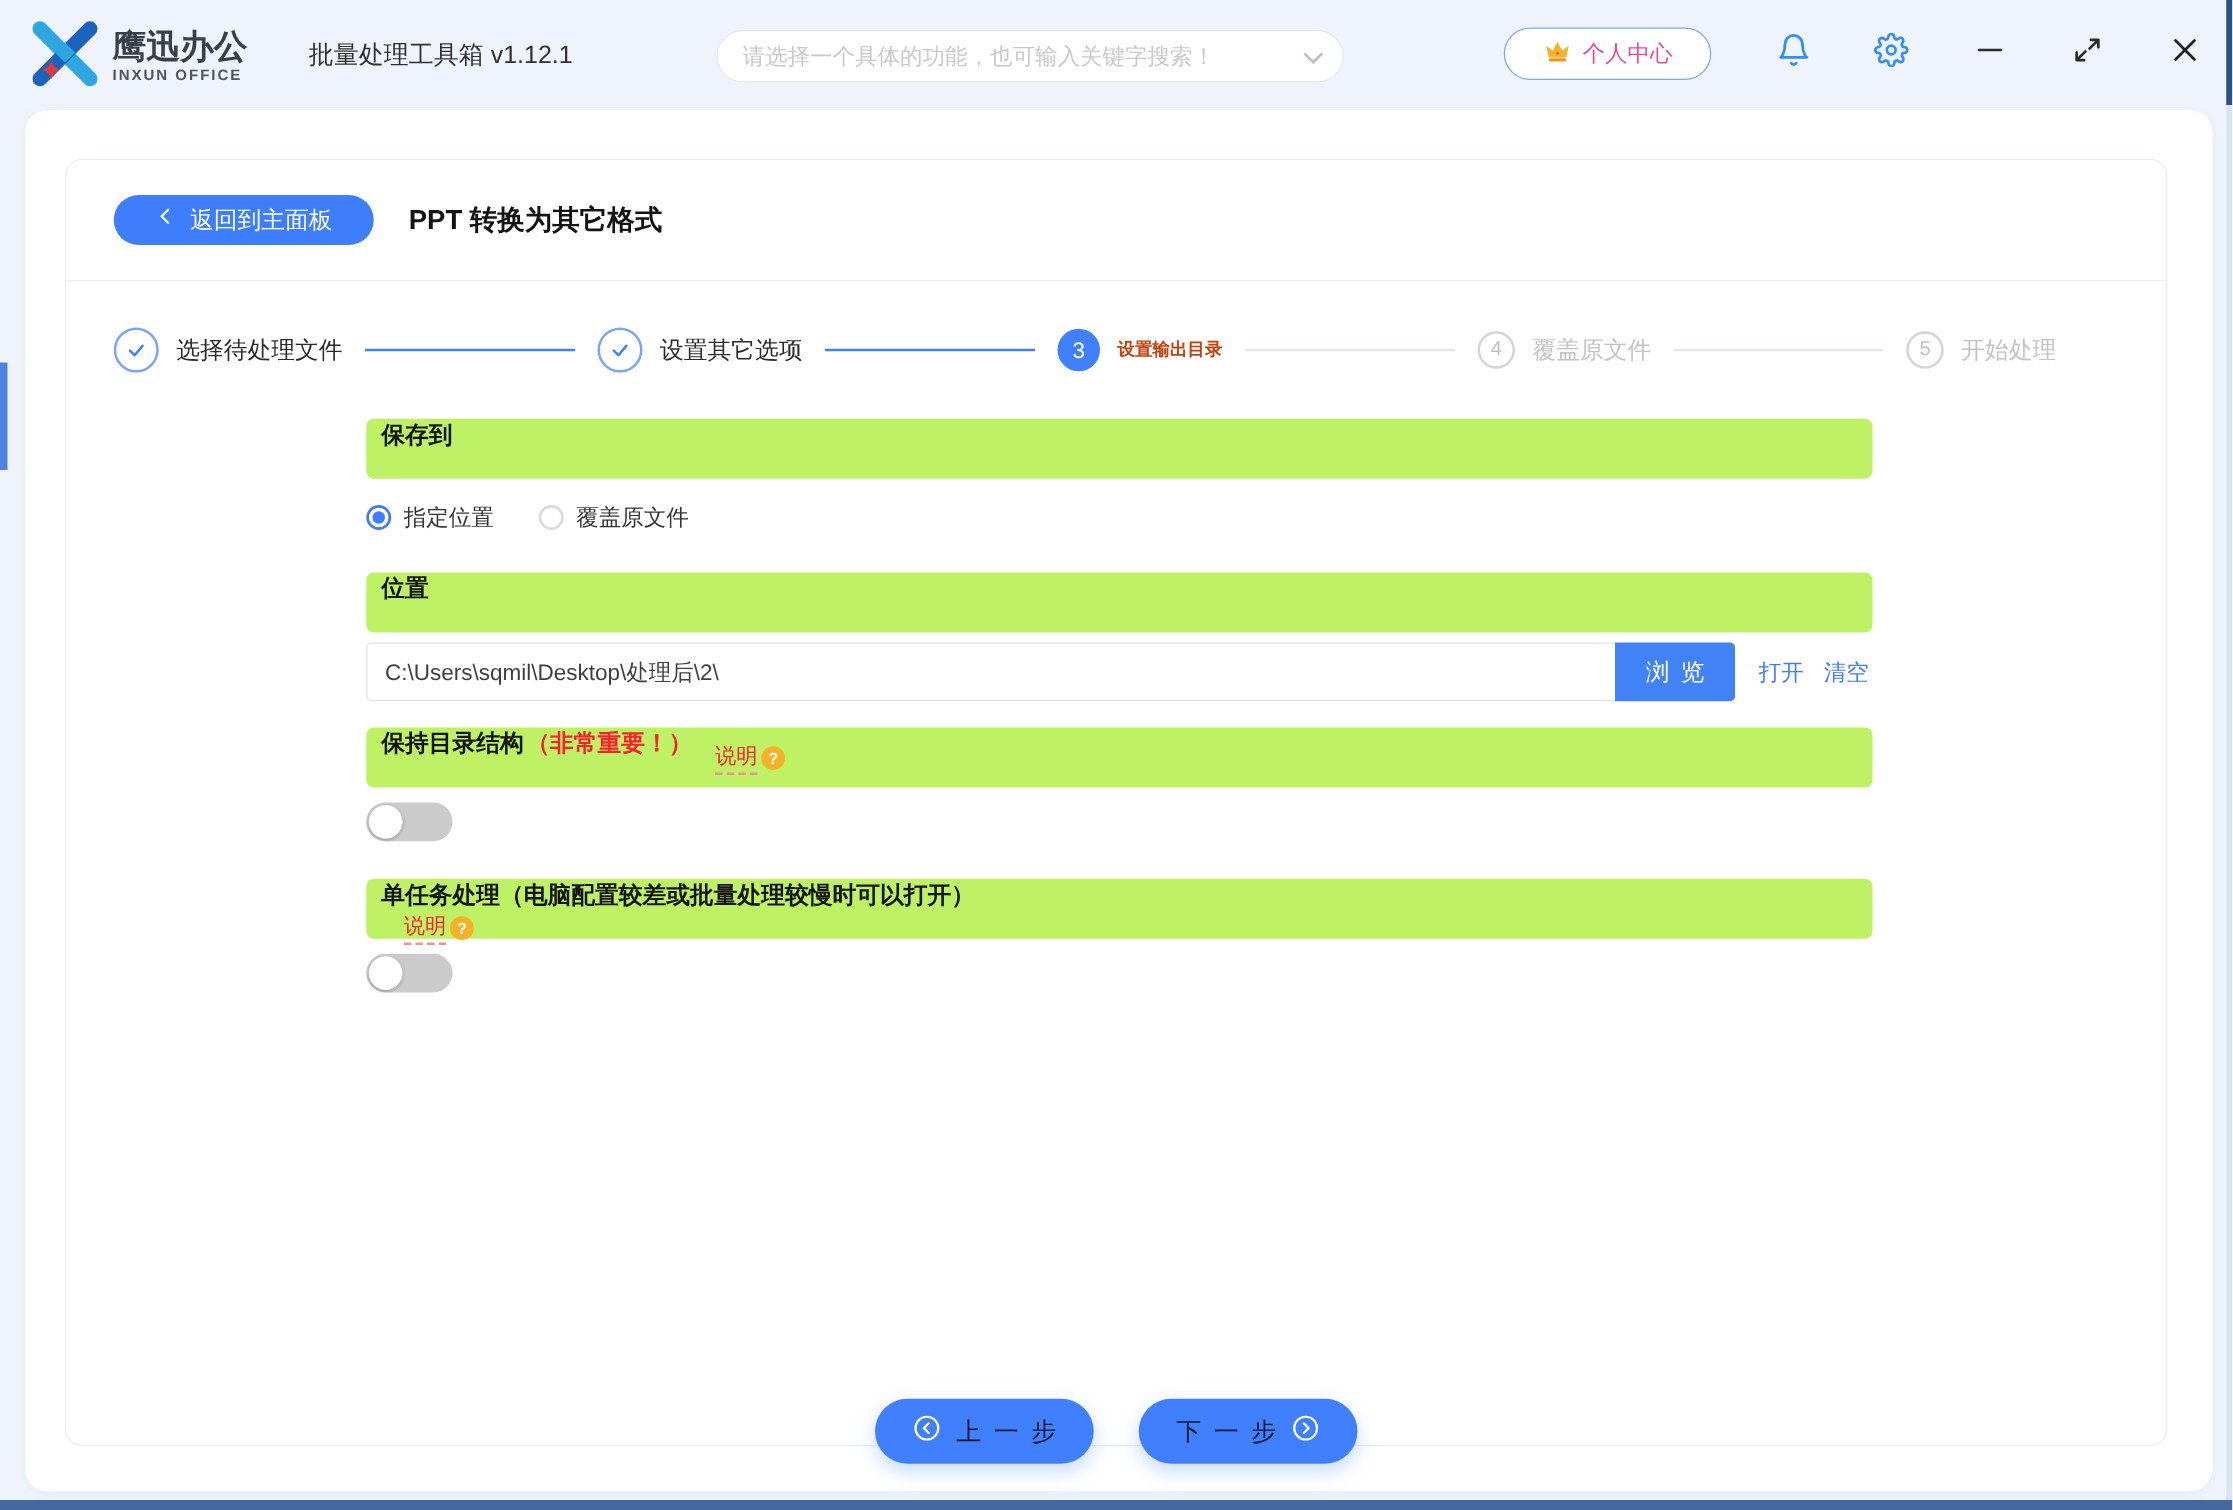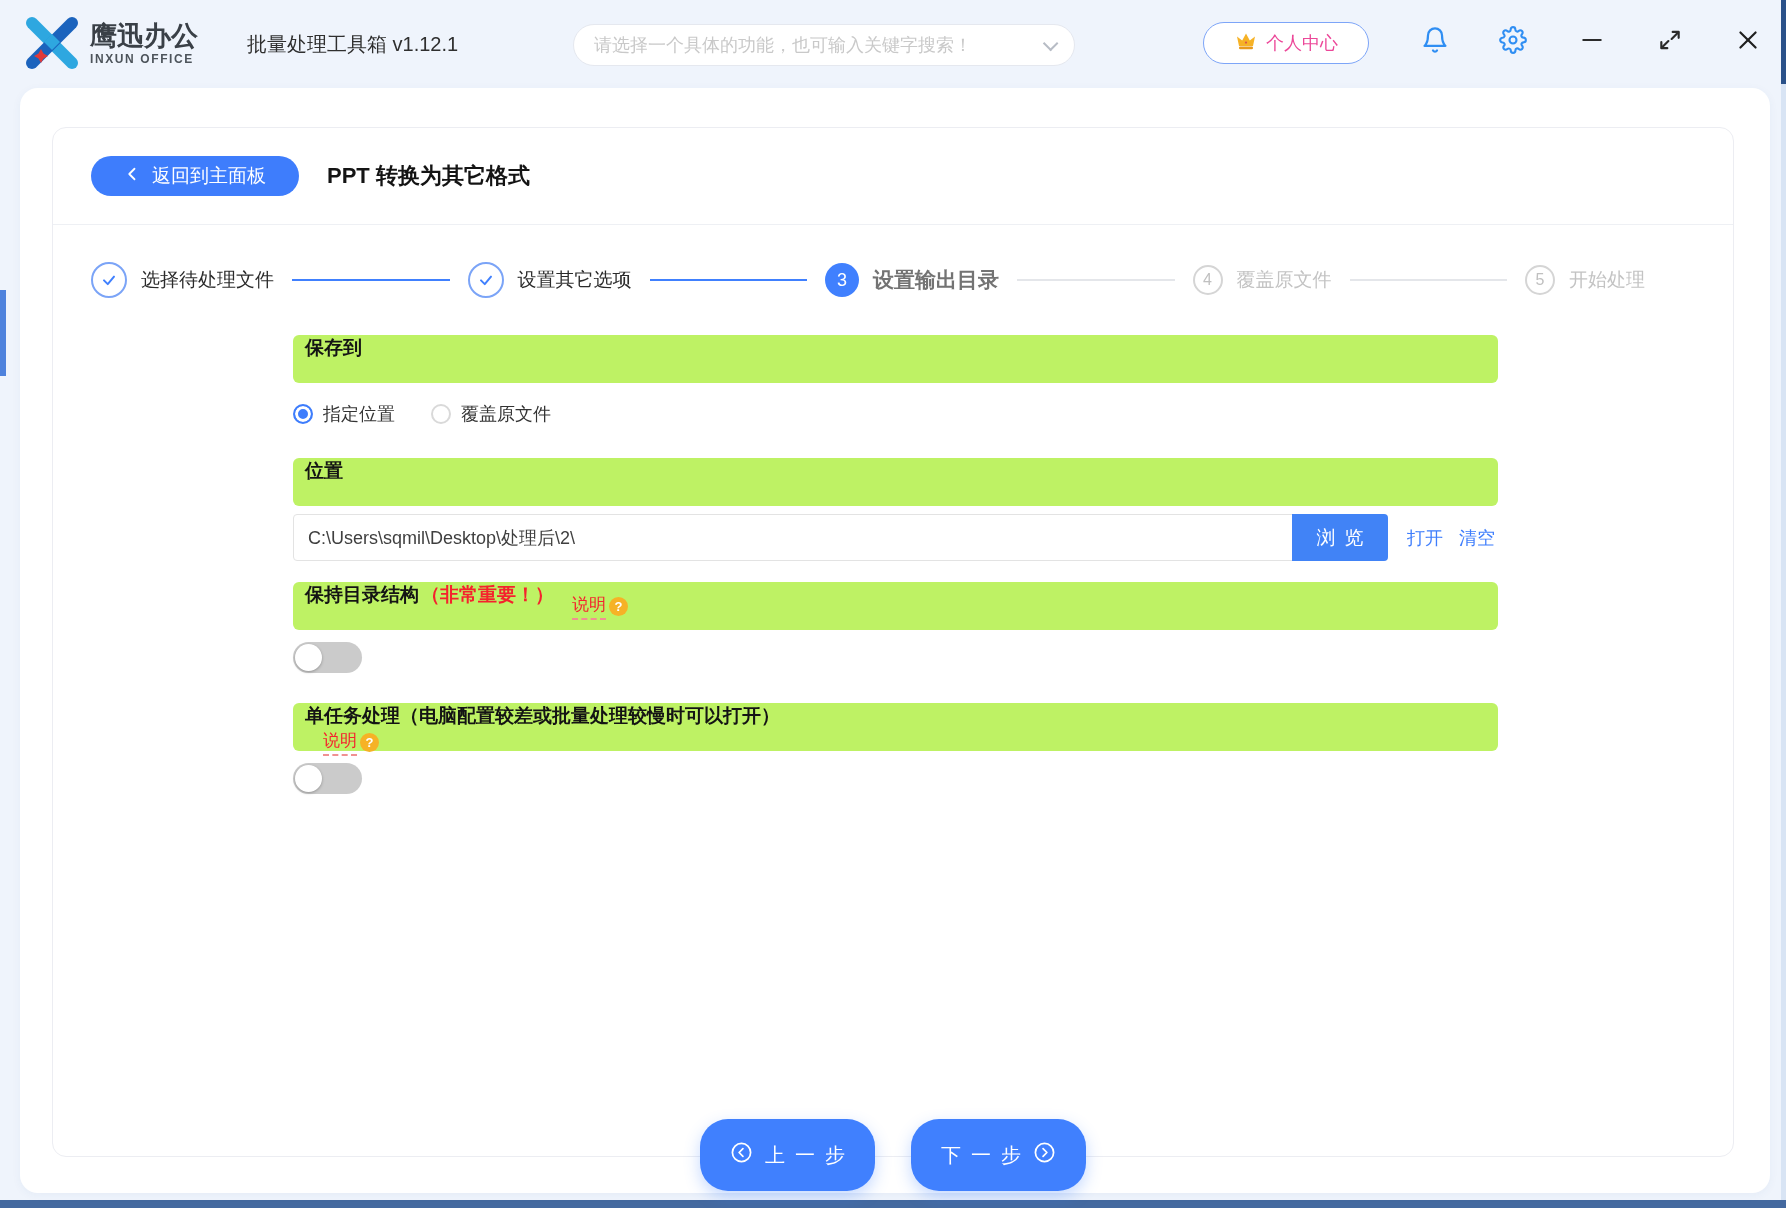--- a/index.html
+++ b/index.html
@@ -37,21 +37,21 @@
   .page-title { font-size:22px; font-weight:bold; color:#141414; }
 
   
   .steps { display:flex; align-items:center; margin-top:27px; height:56px; padding:0 88px 0 38px; }
   .step { display:flex; align-items:center; gap:14px; }
   .step-circle { border-radius:50%; display:flex; align-items:center; justify-content:center; flex:none; }
   .step.done .step-circle { width:36px; height:36px; border:2px solid #7ba4f7; background:#fff; }
   .step.current .step-circle { width:34px; height:34px; background:#4080fe; color:#fff; font-size:18px; }
   .step.pending .step-circle { width:30px; height:30px; border:2px solid #d5d5d5; color:#c0c0c0; font-size:16px; background:#fff; }
   .step.done .step-label { font-size:19px; color:#2b2b2b; }
-  .step.current .step-label { font-size:21px; color:#737373; font-weight:600; }
+  .step.current .step-label { font-size:14px; color:#c2410c; font-weight:600; }
   .step.pending .step-label { font-size:19px; color:#c3c3c3; }
   .connector { flex:1; height:2px; margin:0 18px; min-width:40px; }
   .connector.blue { background:#4080fe; }
   .connector.gray { background:#e4e6ea; }
 
   
   .form { position:absolute; left:240px; top:207px; width:1205px; }
   .band { height:48px; background:#bef264; border-radius:6px; display:flex; padding:0 12px; }
   .band-title { font-size:19px; font-weight:bold; color:#141414; }
   .band-red { font-size:19px; font-weight:bold; color:#f5222d; margin-left:2px; }
@@ -72,21 +72,21 @@
   .spread { letter-spacing:9px; margin-right:-9px; }
   .text-link { font-size:18px; color:#3e7dfc; margin-left:19px; cursor:pointer; }
   .text-link + .text-link { margin-left:16px; }
 
   .mt21 { margin-top:21px; } .mt30 { margin-top:30px;flex-direction:column; }
   .toggle { width:69px; height:31px; border-radius:16px; background:#cbcbcb; position:relative; margin-top:12px; cursor:pointer; }
   .toggle::after { content:""; position:absolute; left:2px; top:2px; width:27px; height:27px; border-radius:50%; background:#fff; box-shadow:0 1px 3px rgba(0,0,0,.28); }
 
   
   .footer { position:absolute; left:0; top:991px; width:100%; display:flex; justify-content:center; gap:36px; }
-  .nav-btn { height:72px; padding:12px 30px; border-radius:28px; background:#4080fe; color:#ffffff; border:none; display:flex; align-items:center; justify-content:center; gap:12px; font-size:20px; cursor:pointer; box-shadow:0 6px 16px rgba(64,128,254,.30); font-family:inherit; }
+  .nav-btn { height:52px; padding:12px 30px; border-radius:28px; background:#4080fe; color:#0f172a; border:none; display:flex; align-items:center; justify-content:center; gap:12px; font-size:20px; cursor:pointer; box-shadow:0 6px 16px rgba(64,128,254,.30); font-family:inherit; }
   .nav-label { letter-spacing:10px; margin-right:-10px; }
 </style>
 </head>
 <body>
 
 <div class="window">
 
   <div class="edge-right-dark"></div>
   <div class="edge-right-light"></div>
   <div class="edge-bottom"></div>

